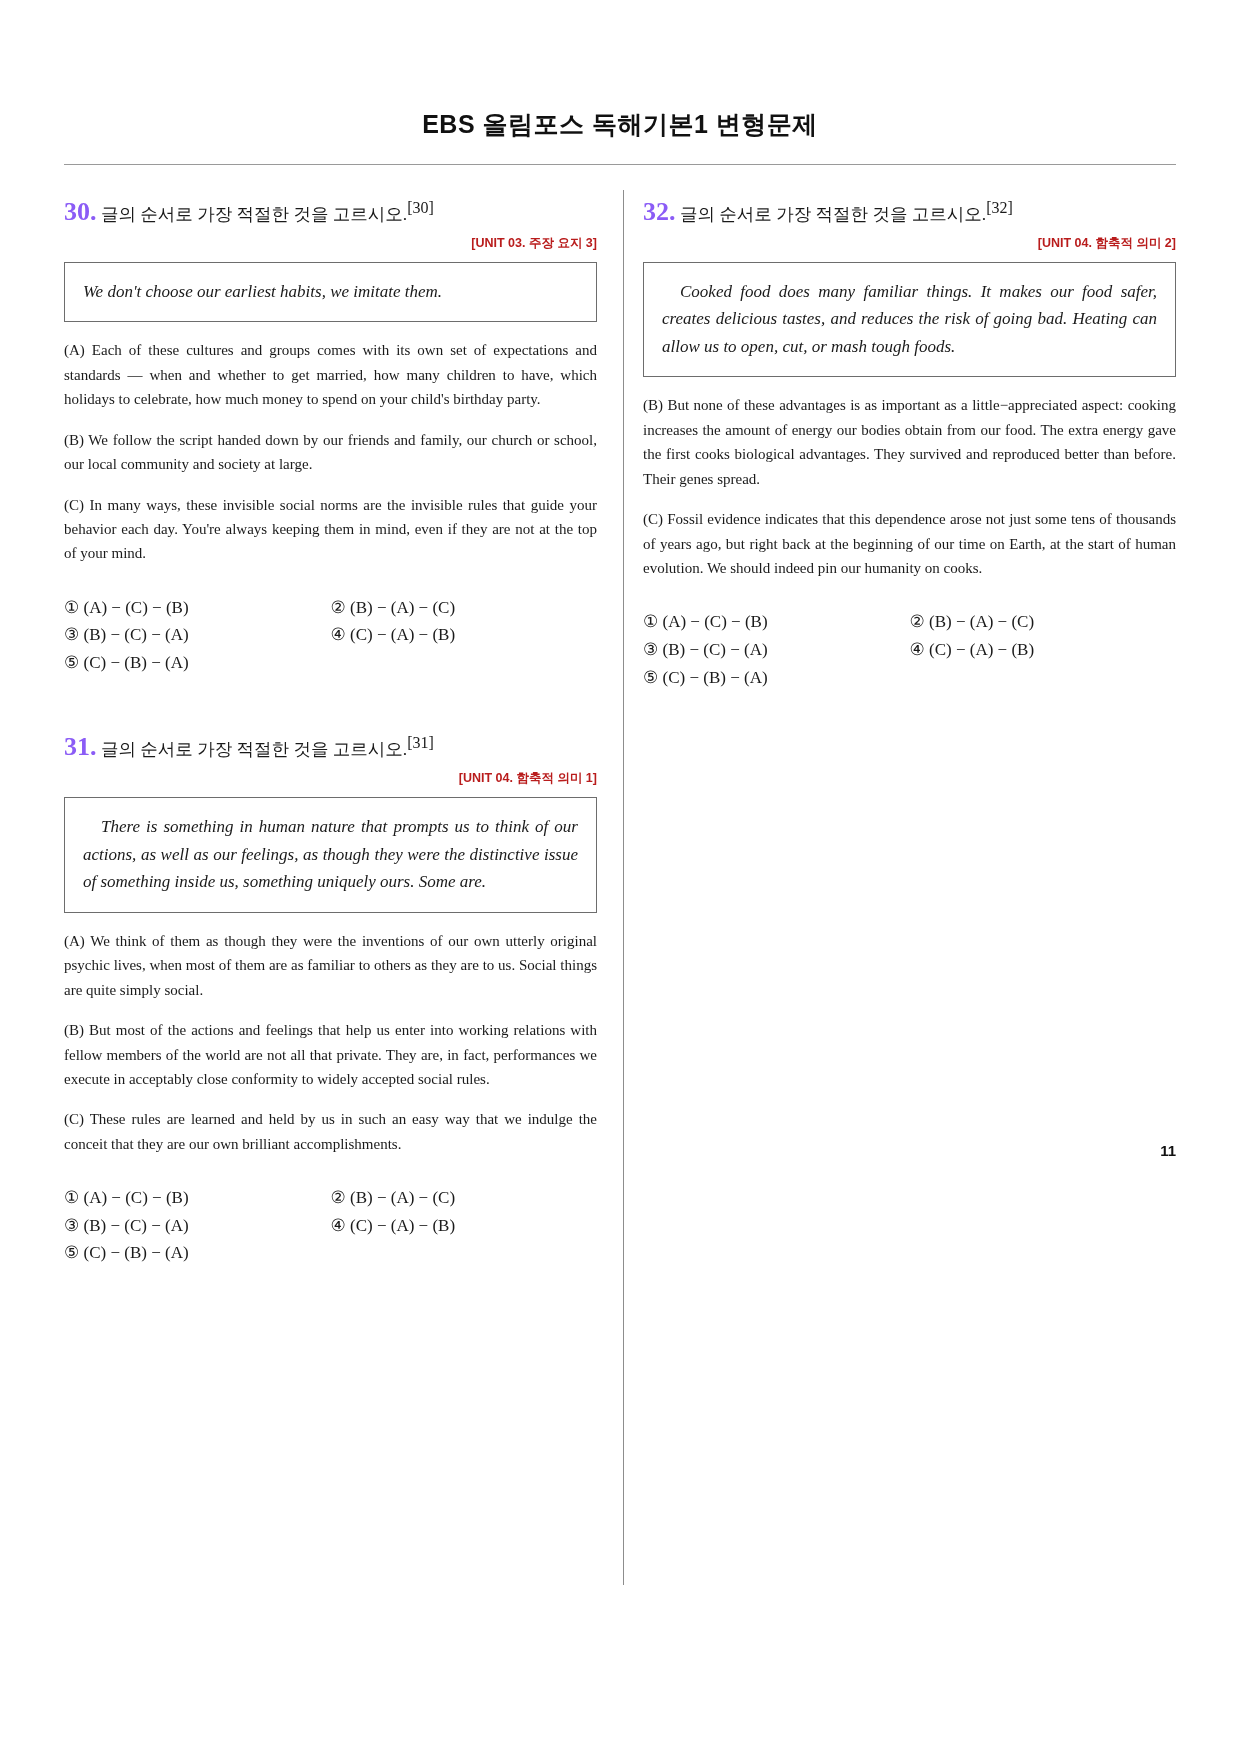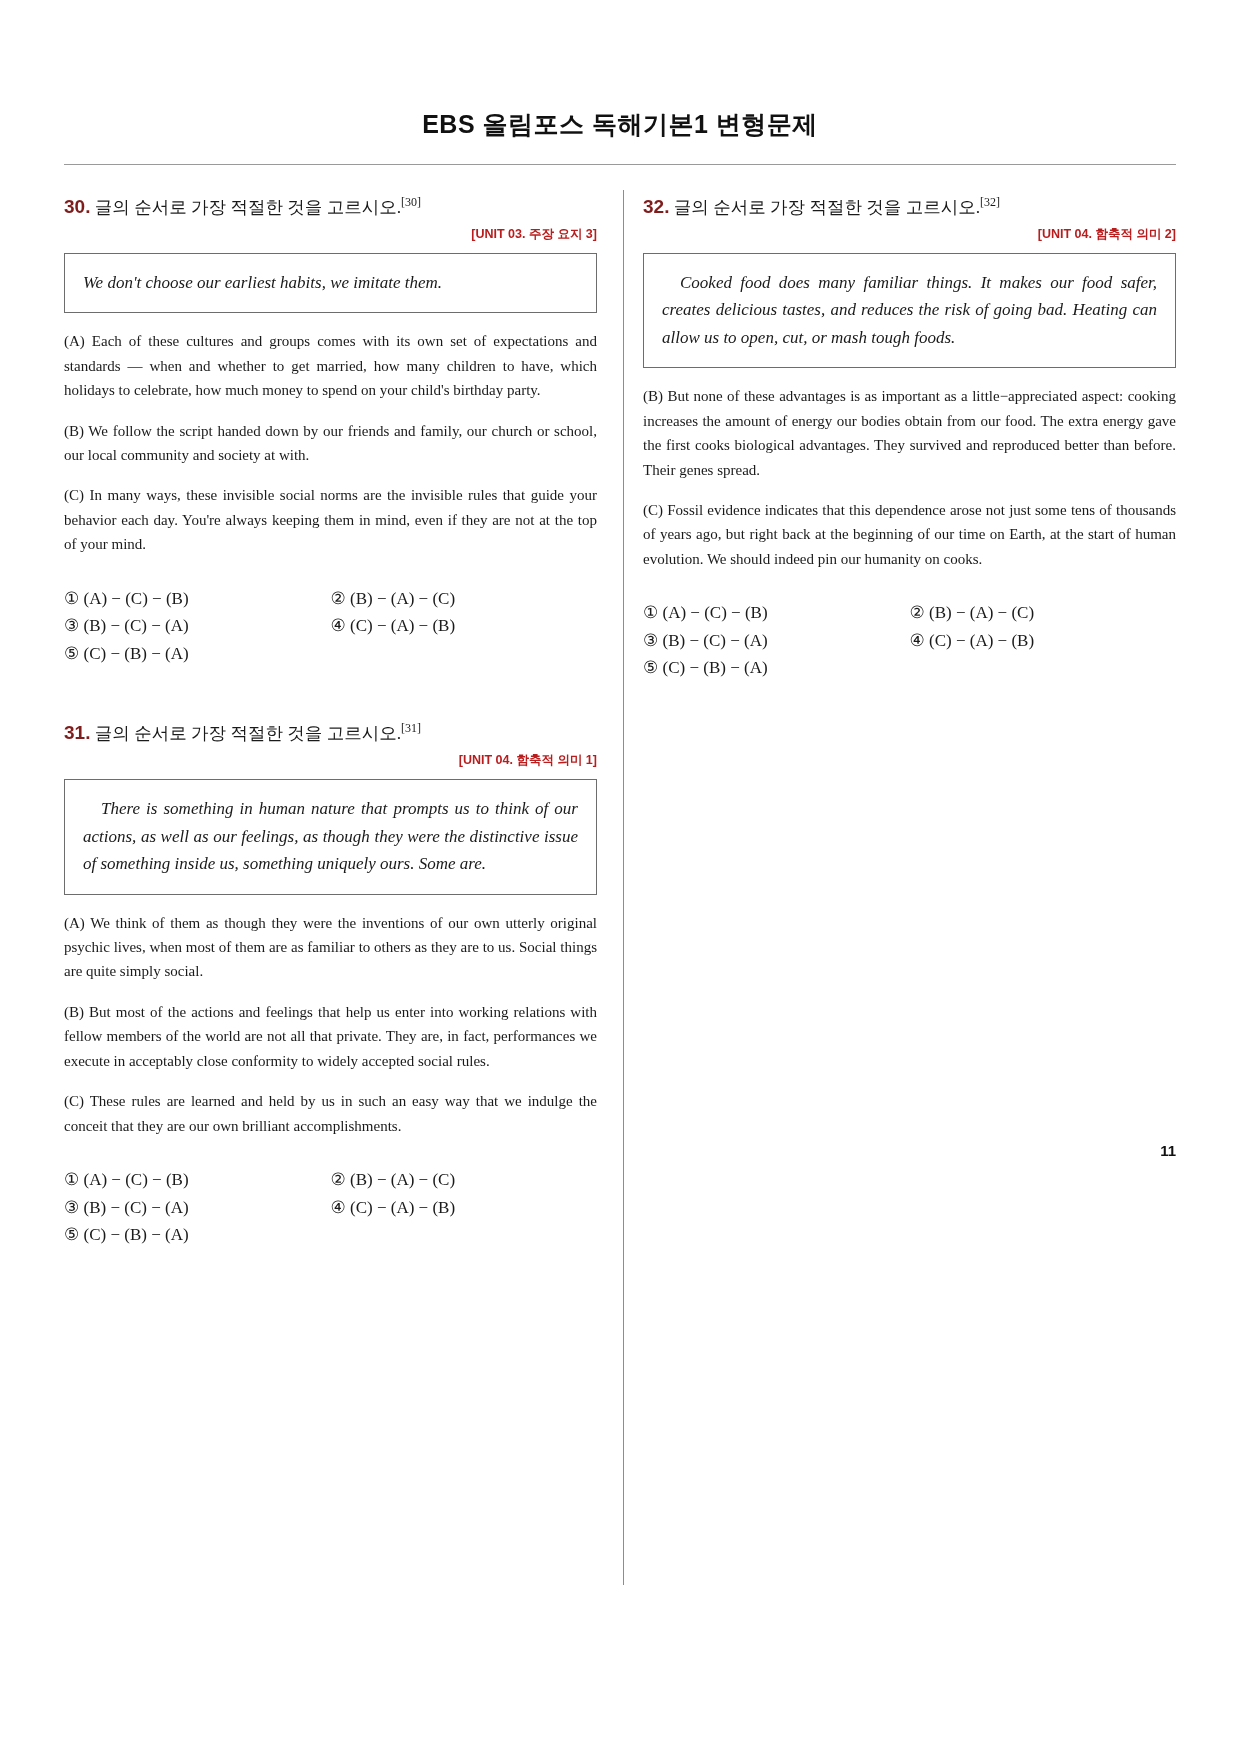--- a/index.html
+++ b/index.html
@@ -58,30 +58,30 @@
     height: 1395px;
     background: #8d8d8d;
   }
   .q-head {
     font-size: 17.5px;
     line-height: 1.3;
     margin-bottom: 4px;
     white-space: nowrap;
   }
   .q-num {
-    color: #7f1d1d;
-    font-family: Liberation Sans, sans-serif;
-    font-weight: bold;
-    font-size: 19px;
+    color: #8b5cf6;
+    font-family: Liberation Serif, serif;
+    font-weight: bold;
+    font-size: 26px;
   }
   .q-text {
     font-size: 17.5px;
   }
   .q-sup {
-    font-size: 12px;
+    font-size: 16px;
     vertical-align: super;
   }
   .unit-tag {
     text-align: right;
     color: #b91c1c;
     font-family: "Liberation Sans", sans-serif;
     font-weight: bold;
     font-size: 12.5px;
     margin: 6px 0 10px 0;
   }
@@ -143,21 +143,21 @@
       <div class="q-block">
         <div class="q-head">
           <span class="q-num">30.</span>
           <span class="q-text">글의 순서로 가장 적절한 것을 고르시오.</span><span class="q-sup">[30]</span>
         </div>
         <div class="unit-tag">[UNIT 03. 주장 요지 3]</div>
         <div class="passage-box">
           <p>We don't choose our earliest habits, we imitate them.</p>
         </div>
         <p class="para">(A) Each of these cultures and groups comes with its own set of expectations and standards — when and whether to get married, how many children to have, which holidays to celebrate, how much money to spend on your child's birthday party.</p>
-        <p class="para">(B) We follow the script handed down by our friends and family, our church or school, our local community and society at with.</p>
+        <p class="para">(B) We follow the script handed down by our friends and family, our church or school, our local community and society at large.</p>
         <p class="para">(C) In many ways, these invisible social norms are the invisible rules that guide your behavior each day. You're always keeping them in mind, even if they are not at the top of your mind.</p>
         <div class="choices">
           <div class="choice-row">
             <div class="choice">① (A) − (C) − (B)</div>
             <div class="choice">② (B) − (A) − (C)</div>
           </div>
           <div class="choice-row">
             <div class="choice">③ (B) − (C) − (A)</div>
             <div class="choice">④ (C) − (A) − (B)</div>
           </div>

